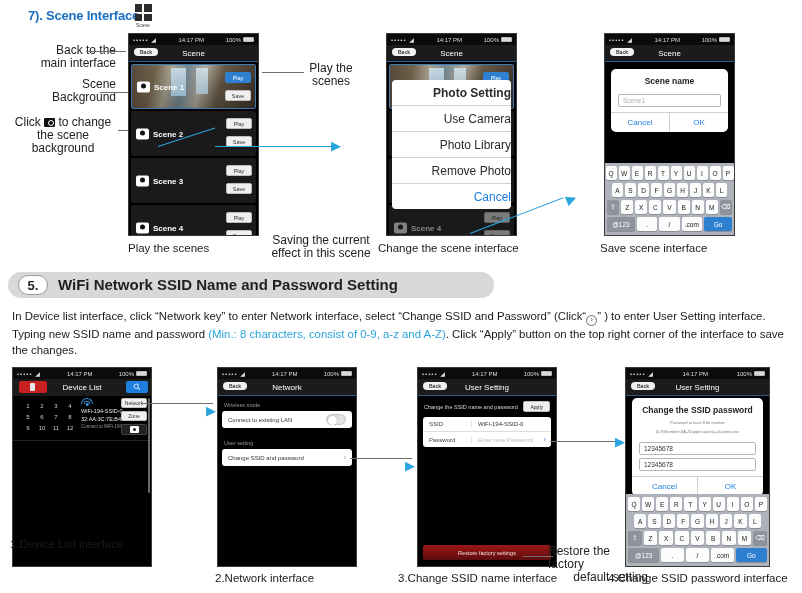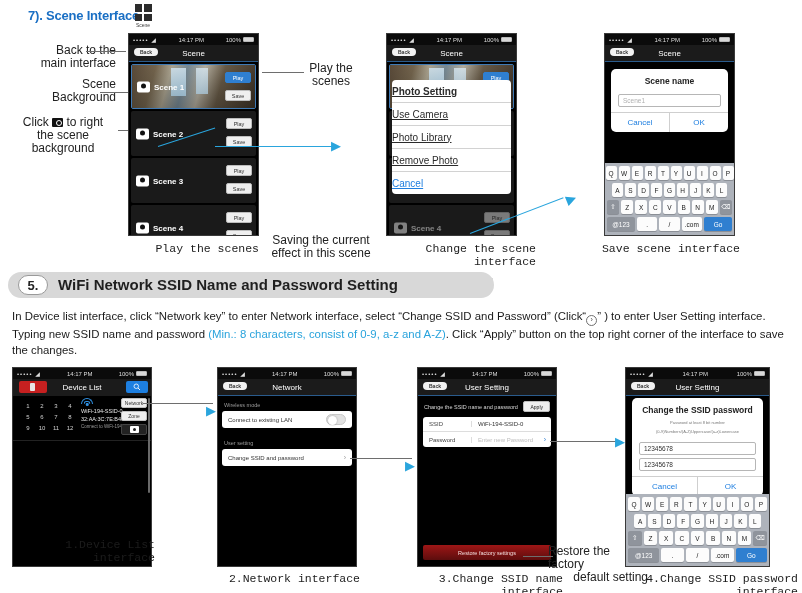--- a/index.html
+++ b/index.html
@@ -25,21 +25,21 @@
     width: 17px; height: 17px; margin: 0 auto;
     display: grid; grid-template-columns: 1fr 1fr; grid-template-rows: 1fr 1fr;
     gap: 2px;
   }
   .scene-glyph i { background: #2c2c2c; display: block; }
   .scene-icon-label { font-size: 5px; color: #3a3a3a; margin-top: 1px; }
 
   
   .anno { font-size: 12px; color: #222; line-height: 13px; text-align: center; }
   .anno-l { text-align: right; }
-  .cap { font-size: 11.5px; color: #1c1c1c; text-align: right; font-family: Liberation Mono, monospace; }
+  .cap { font-size: 11.5px; color: #1c1c1c; text-align: left; }
 
   .lead { position: absolute; background: #6e6e6e; height: 1px; }
   .bluelead { position: absolute; background: #2aa5dd; height: 1px; }
 
   .camglyph {
     display: inline-block; width: 11px; height: 9px;
     background: #111; border-radius: 1px; position: relative;
     vertical-align: -1px;
   }
   .camglyph::after {
@@ -114,22 +114,22 @@
   .sbtn.play-hl { background: #2f7fd0; color: #fff; border-color: #2f7fd0; }
   .sbtn.top { top: 7px; }
   .sbtn.bot { top: 25px; }
 
   
   .sheet {
     position: absolute; left: 5px; right: 5px; top: 46px;
     background: #fff; border-radius: 4px; overflow: hidden;
   }
   .sheet div {
-    text-align: left; font-size: 10px; color: #2b2b2b;
-    padding: 5.5px 0; border-bottom: 1px solid #d2d2d2; text-decoration: underline;
+    text-align: right; font-size: 12px; color: #2b2b2b;
+    padding: 5.5px 0; border-bottom: 1px solid #d2d2d2;
   }
   .sheet div.head { font-weight: bold; }
   .sheet div.cancel { color: #1f7fe0; border-bottom: none; }
 
   
   .dialog {
     position: absolute; left: 6px; right: 6px;
     background: #fff; border-radius: 5px; overflow: hidden;
     box-shadow: 0 1px 4px rgba(0,0,0,.5);
   }
@@ -259,21 +259,21 @@
 <div class="abs anno anno-l" style="left:8px; top:78px; width:108px;">
   <div>Scene</div>
   <div>Background</div>
 </div>
 <div class="lead" style="left:100px; top:92px; width:28px;"></div>
 
 <div class="abs anno" style="left:4px; top:116px; width:118px;">
   <div>
     <span>Click</span>
     <span class="camglyph"></span>
-    <span>to right</span>
+    <span>to change</span>
   </div>
   <div>the scene background</div>
 </div>
 <div class="lead" style="left:118px; top:130px; width:12px;"></div>
 
 <div class="abs phone" id="p1" style="left:128px; top:33px; width:131px; height:203px;">
   <div class="statusbar">
     <div class="sb-l"><span>•••••</span> <span>◢</span></div>
     <div>14:17 PM</div>
     <div class="sb-bat">

